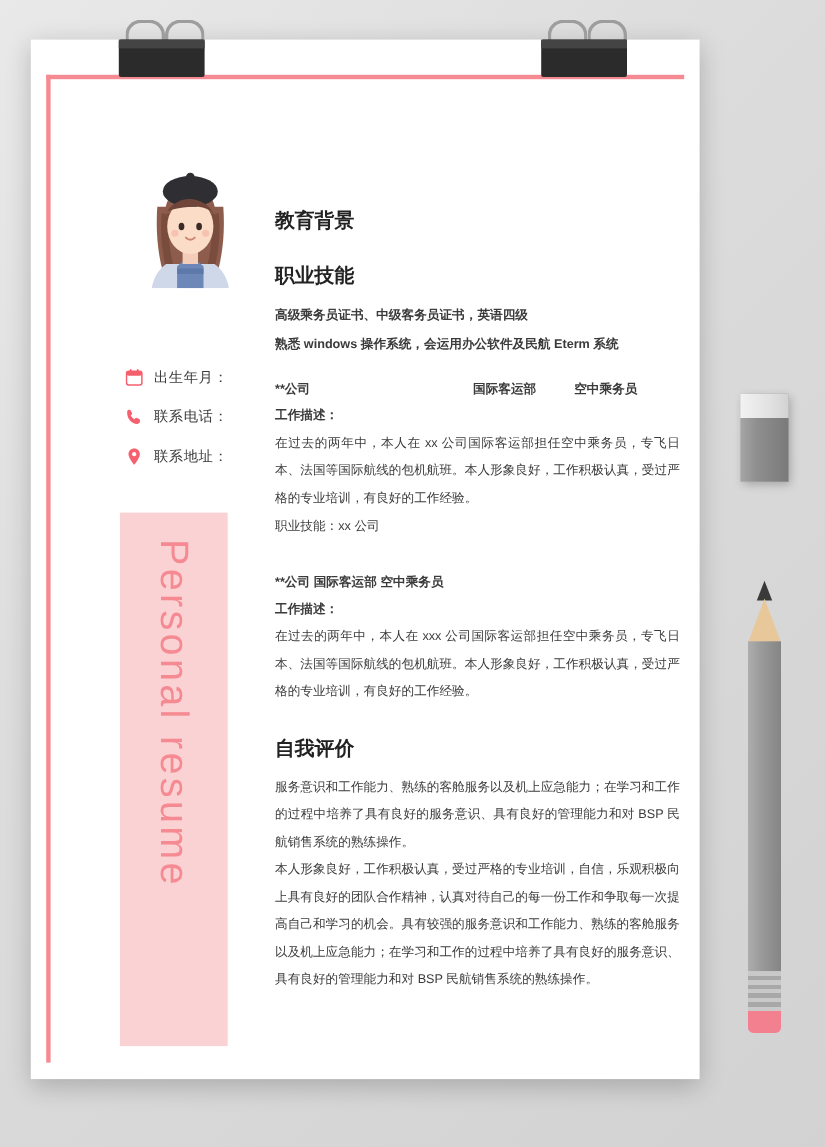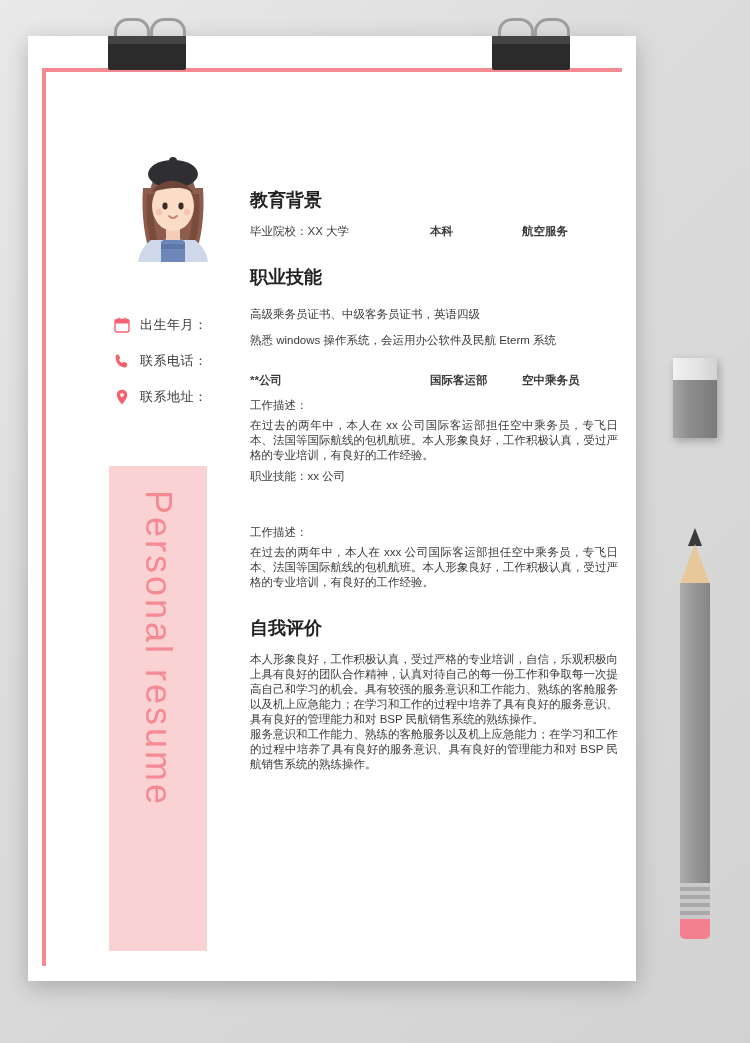--- a/index.html
+++ b/index.html
@@ -141,21 +141,21 @@
     left: 93px;
     top: 108px;
     width: 104px;
     height: 118px;
   }
 
   
   .contacts {
     position: absolute;
     left: 86px;
-    top: 271px;
+    top: 289px;
     width: 140px;
     font-family: Liberation Serif, serif;
   }
   .contact-row {
     display: flex;
     align-items: center;
     height: 36px;
     color: #3a3a3a;
     font-size: 13px;
   }
@@ -215,24 +215,24 @@
   }
   .row3 .c1 { width: 180px; }
   .row3 .c2 { width: 92px; font-weight: bold; }
   .row3 .c3 { font-weight: bold; }
   .row3.bold .c1 { font-weight: bold; }
   .line {
     font-size: 11.5px;
     line-height: 26px;
     color: #3b3b3b;
   }
-  .line.b { font-weight: normal; }
+  .line.b { font-weight: bold; }
   .para {
     font-size: 11.5px;
-    line-height: 15px;
+    line-height: 25px;
     color: #3b3b3b;
     margin: 0;
     text-align: justify;
   }
   .job-block { margin-top: 20px; }
   .spacer-10 { height: 10px; }
 </style>
 </head>
 <body>
 
@@ -318,52 +318,50 @@
 
   </div>
 
   <div class="sidebox">
     <div class="vtext">Personal  resume</div>
   </div>
 
   <div class="content">
 
     <div class="sec-title">教育背景</div>
-    <div class="row3">
-      <span class="c1">毕业院校：XX 大学</span>
-      <span class="c2">本科</span>
-      <span class="c3">航空服务</span>
-    </div>
 
     <div class="sec-title gap">职业技能</div>
     <div class="line b">高级乘务员证书、中级客务员证书，英语四级</div>
     <div class="line b">熟悉 windows 操作系统，会运用办公软件及民航 Eterm 系统</div>
 
 
     <div class="job-block">
       <div class="row3 bold">
         <span class="c1">**公司</span>
         <span class="c2">国际客运部</span>
         <span class="c3">空中乘务员</span>
       </div>
       <div class="line b">工作描述：</div>
       <p class="para">在过去的两年中，本人在 xx 公司国际客运部担任空中乘务员，专飞日本、法国等国际航线的包机航班。本人形象良好，工作积极认真，受过严格的专业培训，有良好的工作经验。</p>
       <div class="line">职业技能：xx 公司</div>
     </div>
 
     <div class="spacer-10"></div>
 
     <div class="job-block">
+      <div class="row3 bold">
+        <span class="c1">**公司   国际客运部   空中乘务员</span>
+      </div>
       <div class="line b">工作描述：</div>
       <p class="para">在过去的两年中，本人在 xxx 公司国际客运部担任空中乘务员，专飞日本、法国等国际航线的包机航班。本人形象良好，工作积极认真，受过严格的专业培训，有良好的工作经验。</p>
     </div>
 
     <div class="sec-title gap">自我评价</div>
+    <p class="para">服务意识和工作能力、熟练的客舱服务以及机上应急能力；在学习和工作的过程中培养了具有良好的服务意识、具有良好的管理能力和对 BSP 民航销售系统的熟练操作。</p>
     <p class="para">本人形象良好，工作积极认真，受过严格的专业培训，自信，乐观积极向上具有良好的团队合作精神，认真对待自己的每一份工作和争取每一次提高自己和学习的机会。具有较强的服务意识和工作能力、熟练的客舱服务以及机上应急能力；在学习和工作的过程中培养了具有良好的服务意识、具有良好的管理能力和对 BSP 民航销售系统的熟练操作。</p>
-    <p class="para">服务意识和工作能力、熟练的客舱服务以及机上应急能力；在学习和工作的过程中培养了具有良好的服务意识、具有良好的管理能力和对 BSP 民航销售系统的熟练操作。</p>
 
   </div>
 </div>
 
 <div class="clip clip1">
   <div class="arm left"></div>
   <div class="arm right"></div>
   <div class="clip-body"></div>
 </div>
 <div class="clip clip2">

